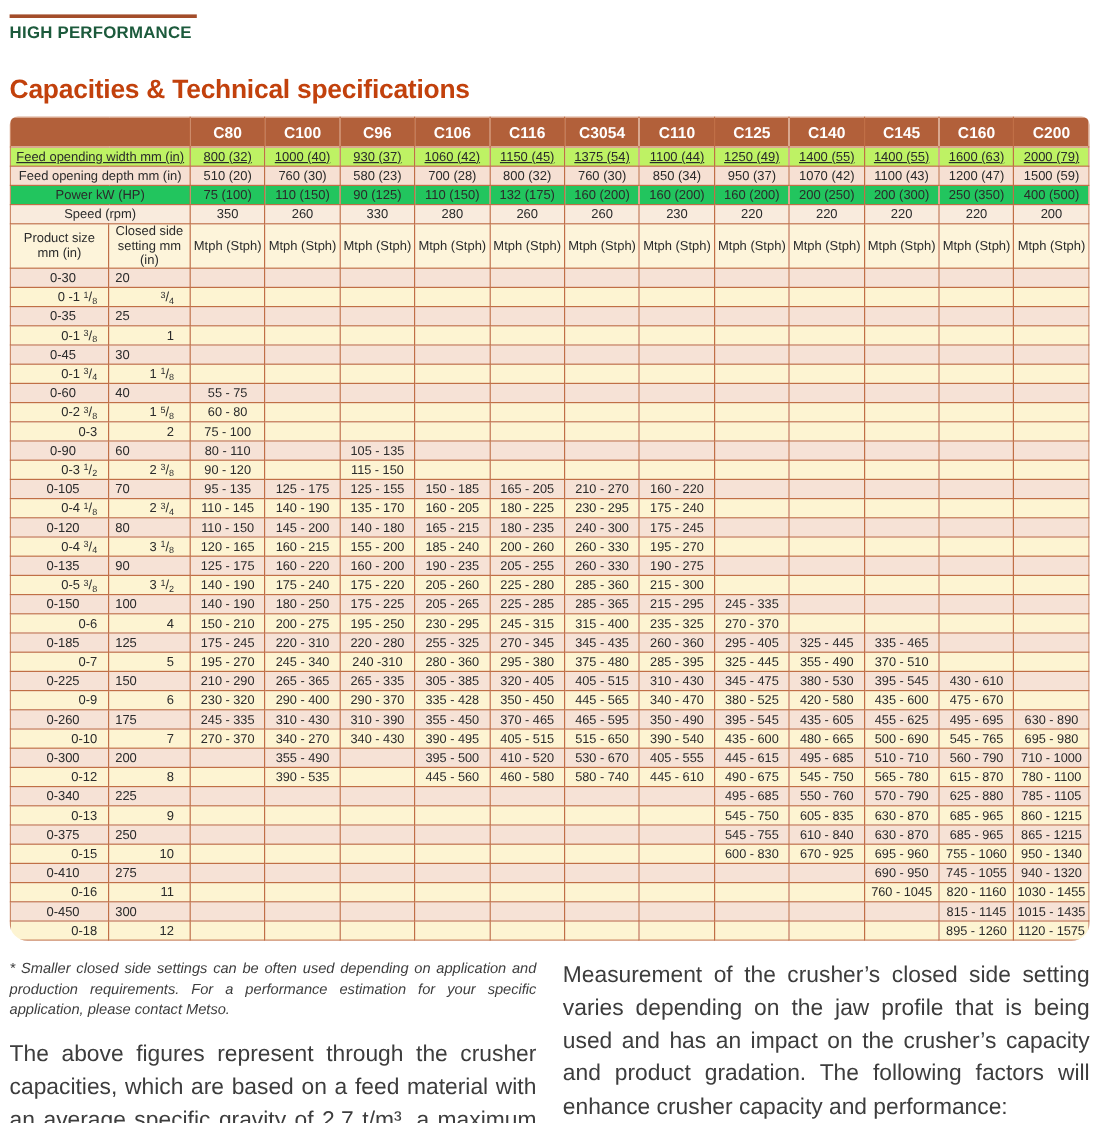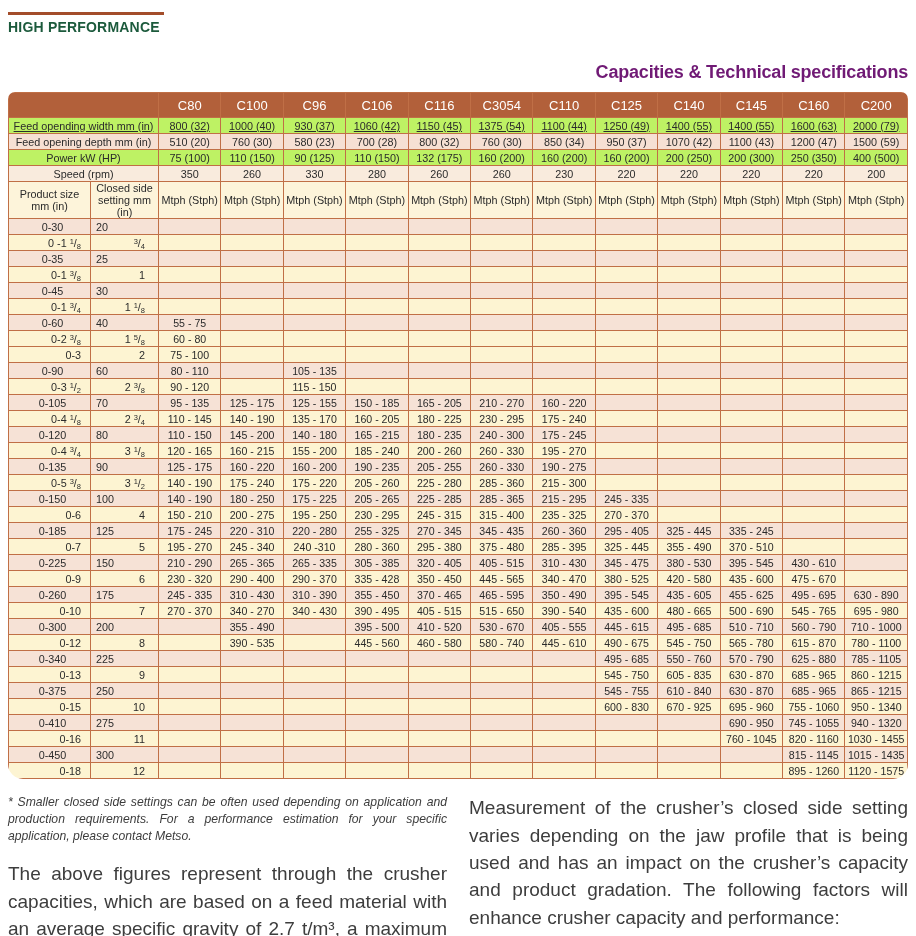--- a/index.html
+++ b/index.html
@@ -4,29 +4,29 @@
 <style>
   :root{
     --header-bg:#b2603a; --grid-line:#c06f46; --row-pink:#f6e2d6; --row-yellow:#fdf4d2;
     --na-cell:#d7d3cb; --accent-rule:#a34d2a; --badge-green:#1c5a3c; --body-text:#3d3d3d;
   }
   html,body{margin:0;padding:0;background:#fff;}
   body{width:916px;height:936px;font-family:"Liberation Sans",sans-serif;overflow:hidden;}
   .page{padding:8px;}
   .badge-rule{width:156px;height:3px;background:var(--accent-rule);margin:4px 0 4px 0;}
   .badge-text{color:var(--badge-green);font-weight:bold;font-size:14px;letter-spacing:.2px;}
-  .title{text-align:right;font-size:18px;font-weight:bold;color:#701a75;margin:27px 0 9px 0;letter-spacing:-.2px;}
+  .title{text-align:left;font-size:22px;font-weight:bold;color:#c2410c;margin:27px 0 9px 0;letter-spacing:-.2px;}
   .wrap{width:900px;border-radius:7px 7px 15px 15px;overflow:hidden;}
   table{border-collapse:collapse;table-layout:fixed;width:900px;}
   td,th{border:1px solid var(--grid-line);overflow:hidden;white-space:nowrap;}
-  tr.models th{background:var(--header-bg);color:#fff;font-size:13px;font-weight:normal;height:22px;}
+  tr.models th{background:var(--header-bg);color:#fff;font-size:13px;font-weight:bold;height:22px;}
   td.corner{background:var(--header-bg);}
   tr.spec td{height:15px;font-size:10.8px;text-align:center;color:#2b2b2b;padding:0 1px;}
   tr.s0 td{background:#bef264;text-decoration:underline;} tr.s1 td{background:#f6e0d3;}
-  tr.s2 td{background:#bef264;} tr.s3 td{background:#f9ebdd;}
+  tr.s2 td{background:#22c55e;} tr.s3 td{background:#f9ebdd;}
   tr.subhead td{background:#fdf4da;font-size:10.8px;color:#2b2b2b;text-align:center;height:31px;line-height:1.12;white-space:normal;padding:0 2px;vertical-align:middle;}
   tr.mm td{background:var(--row-pink);} tr.in td{background:var(--row-yellow);}
   tbody td{height:15px;padding:0;color:#2b2b2b;}
   td.na{background:var(--na-cell);}
   td.prod{text-align:center;padding-left:6px;font-size:10.8px;}
   tr.in td.prod{text-align:right;padding-right:9px;margin-left:47px;}
   td.csscell{text-align:left;padding-left:5px;font-size:10.8px;}
   tr.in td.csscell{text-align:right;padding-right:13px;}
   td.cap{text-align:center;font-size:10.6px;}
   sup,sub{font-size:7.5px;line-height:0;}
@@ -468,21 +468,21 @@
             <td class="csscell">125</td>
             <td class="cap">175 - 245</td>
             <td class="cap">220 - 310</td>
             <td class="cap">220 - 280</td>
             <td class="cap">255 - 325</td>
             <td class="cap">270 - 345</td>
             <td class="cap">345 - 435</td>
             <td class="cap">260 - 360</td>
             <td class="cap">295 - 405</td>
             <td class="cap">325 - 445</td>
-            <td class="cap">335 - 245</td>
+            <td class="cap">335 - 465</td>
             <td class="na"></td>
             <td class="cap"></td>
           </tr>
           <tr class="in">
             <td class="prod">0-7</td>
             <td class="csscell">5</td>
             <td class="cap">195 - 270</td>
             <td class="cap">245 - 340</td>
             <td class="cap">240 -310</td>
             <td class="cap">280 - 360</td>

